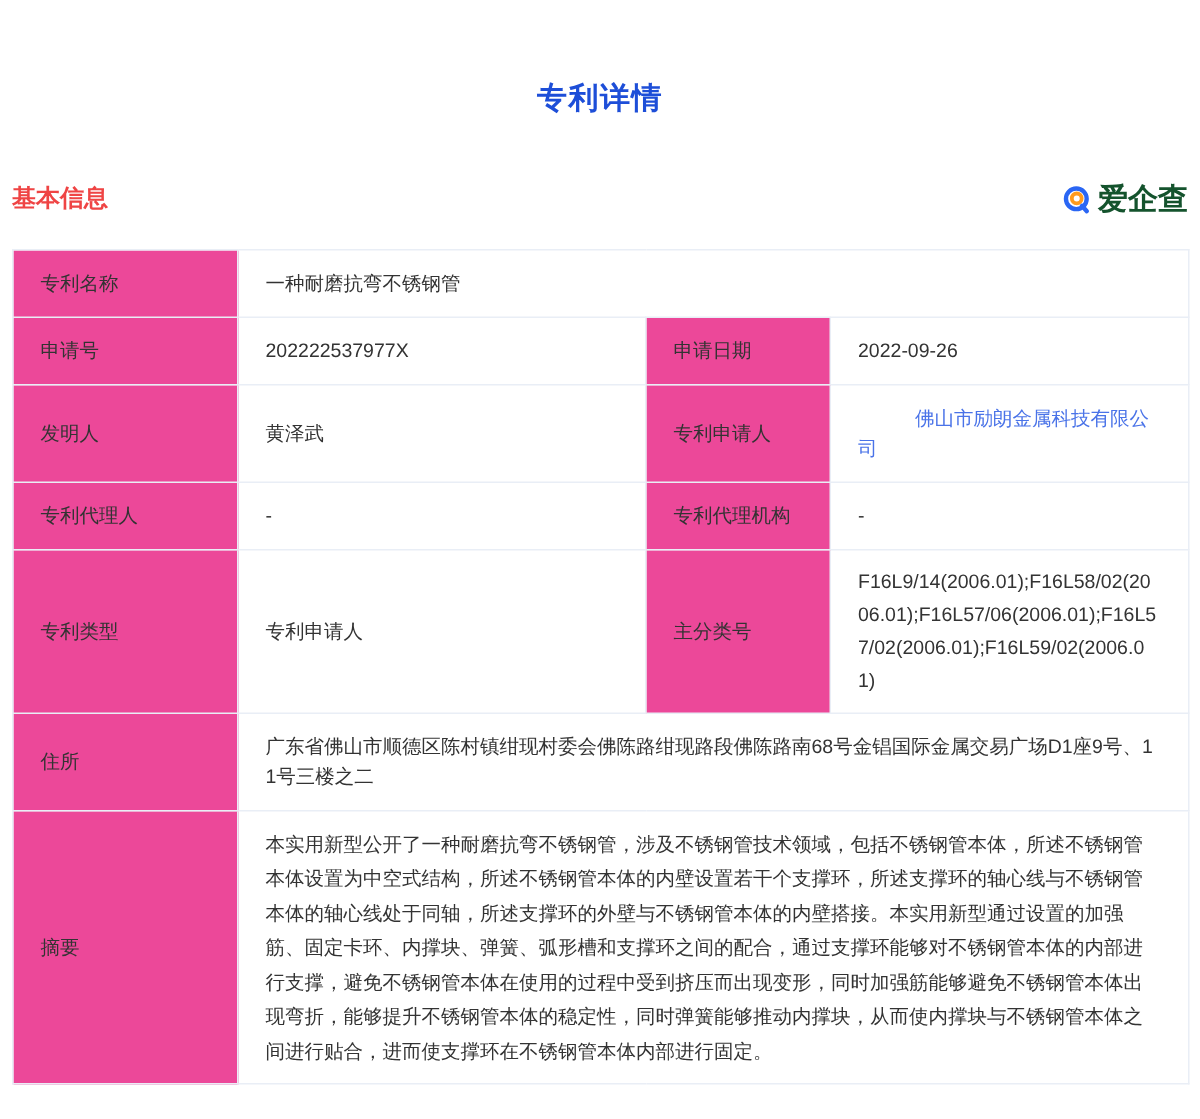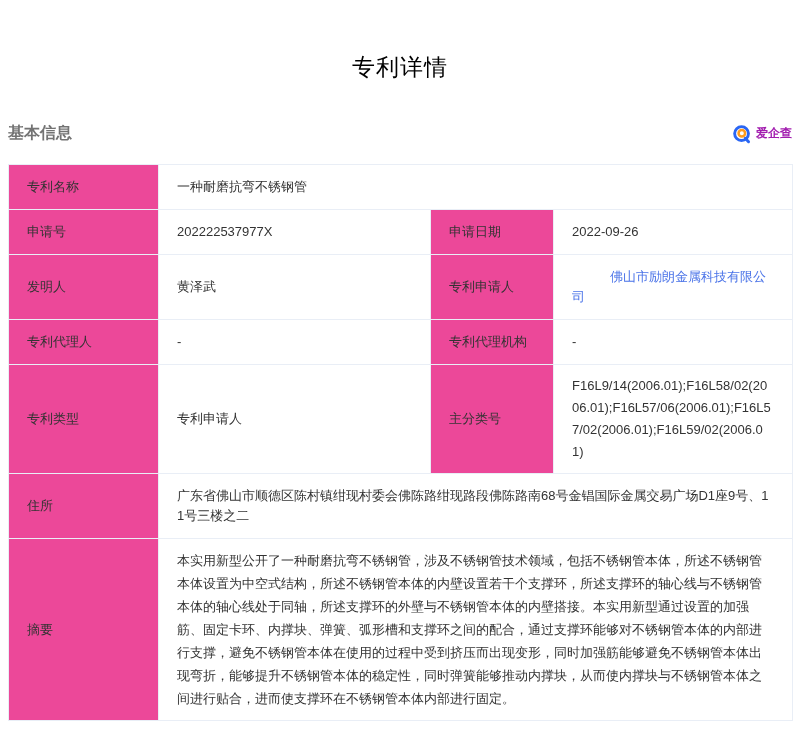--- a/index.html
+++ b/index.html
@@ -9,46 +9,46 @@
     width: 800px;
     height: 746px;
     overflow: hidden;
     background: #ffffff;
     font-family: "Liberation Sans", "DejaVu Sans", sans-serif;
     color: #333333;
   }
   .page-title {
     padding-top: 52px;
     text-align: center;
-    font-size: 23px;
-    font-weight: 400;
-    color: #000000;
+    font-size: 20px;
+    font-weight: 700;
+    color: #1d4ed8;
     letter-spacing: 1px;
   }
   .section-row {
     display: flex;
     justify-content: space-between;
     align-items: center;
     margin: 40px 8px 20px 8px;
   }
   .section-title {
     font-size: 16px;
     font-weight: 600;
-    color: #737373;
+    color: #ef4444;
   }
   .brand {
     display: flex;
     align-items: center;
     gap: 4px;
     cursor: pointer;
   }
   .brand-text {
-    font-size: 12px;
+    font-size: 20px;
     font-weight: 700;
-    color: #a21caf;
+    color: #14532d;
   }
   table.info-table {
     border-collapse: collapse;
     table-layout: fixed;
     width: 784px;
     margin: 0 8px;
   }
   .info-table td {
     border: 1px solid #e9eef6;
     font-size: 13px;

